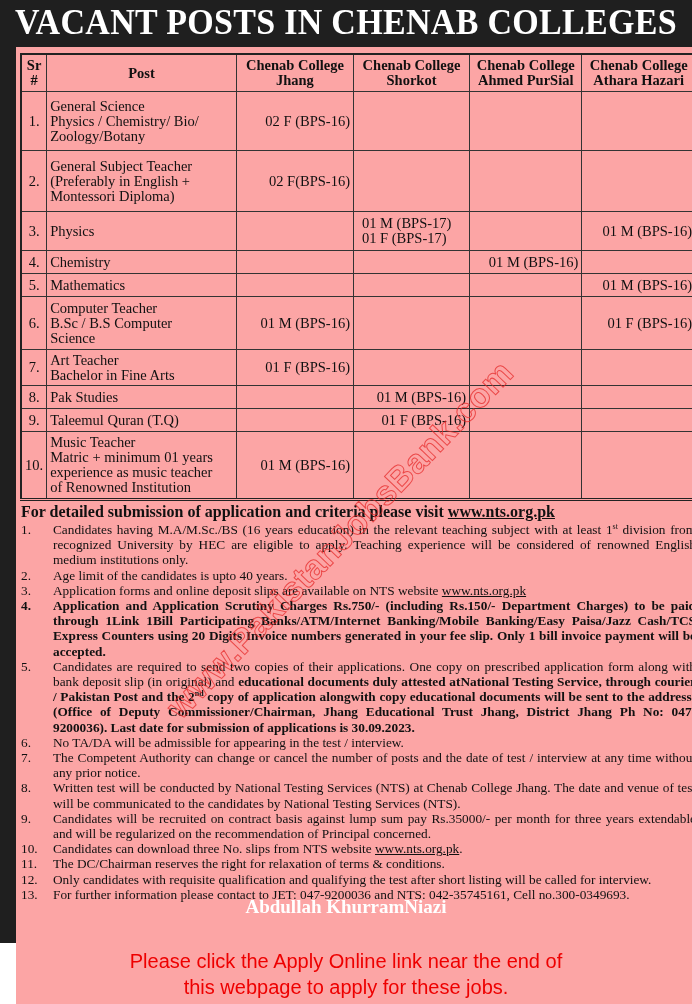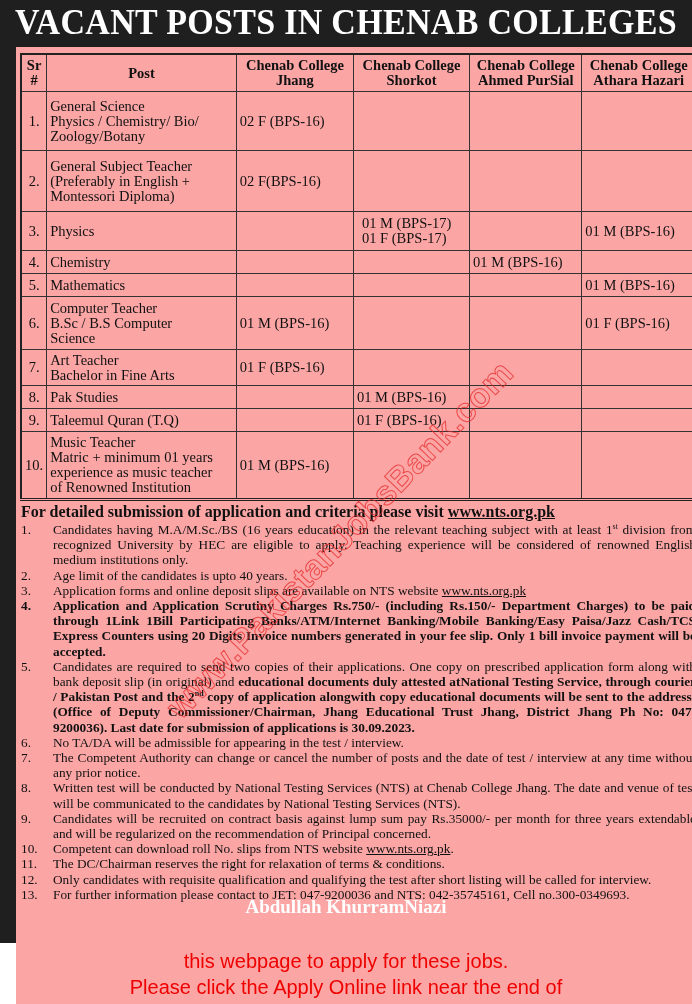--- a/index.html
+++ b/index.html
@@ -5,21 +5,21 @@
   html, body { margin: 0; padding: 0; background: #ffffff; }
   body { width: 692px; height: 1004px; position: relative; overflow: hidden; font-family: "Liberation Serif", "DejaVu Serif", serif; color: #111; }
   .frame { position: absolute; left: 0; top: 0; width: 692px; height: 943px; background: #1f1f1f; }
   .title { position: absolute; left: 0; top: 0; width: 692px; height: 44px; color: #fff; font-weight: bold; font-size: 34px; text-align: center; line-height: 44px; letter-spacing: 0.3px; transform: scaleY(1.08); }
   .panel { position: absolute; left: 4px; top: 47px; width: 684px; height: 980px; background: #fca5a5; margin-left: 12px; }
   table.posts { position: absolute; left: 4px; top: 6px; width: 677px; border-collapse: collapse; border: 2px solid #222; }
   table.posts th, table.posts td { border: 1px solid #333; padding: 0 3px; font-size: 14.5px; line-height: 15px; vertical-align: middle; }
   table.posts th { font-weight: bold; text-align: center; height: 36px; font-size: 14.5px; }
   td.sr { width: 16px; text-align: center; padding: 0 2px; font-size: 14px; }
   td.post { font-weight: normal; text-align: left; font-size: 14.5px; padding-left: 4px; }
-  td.val { text-align: left; font-size: 14px; }
+  td.val { text-align: right; font-size: 14px; }
   table.posts tr.lastrow td { border-bottom: 3px double #222; }
   .notes { position: absolute; left: 4px; top: 455px; width: 676px; }
   .notes-head { font-weight: bold; font-size: 16px; line-height: 20px; padding-left: 1px; }
   .notes-head a, .note a { color: #111; text-decoration: underline; }
   ol.note-list { list-style: none; margin: 0; padding: 0; }
   .note { position: relative; padding-left: 33px; font-size: 13.3px; line-height: 15.2px; text-align: justify; }
   .note .num { position: absolute; left: 1px; top: 0; }
   .note.bold .txt { font-weight: bold; }
   .b { font-weight: bold; }
   sup { font-size: 8px; line-height: 0; }
@@ -167,37 +167,37 @@
       <li class="note">
         <span class="num">7.</span><span class="txt">The Competent Authority can change or cancel the number of posts and the date of test / interview at any time without any prior notice.</span>
       </li>
       <li class="note">
         <span class="num">8.</span><span class="txt">Written test will be conducted by National Testing Services (NTS) at Chenab College Jhang. The date and venue of test will be communicated to the candidates by National Testing Services (NTS).</span>
       </li>
       <li class="note">
         <span class="num">9.</span><span class="txt">Candidates will be recruited on contract basis against lump sum pay Rs.35000/- per month for three years extendable and will be regularized on the recommendation of Principal concerned.</span>
       </li>
       <li class="note">
-        <span class="num">10.</span><span class="txt"><span>Competent can download roll No. slips from NTS website </span><a>www.nts.org.pk</a><span>.</span></span>
+        <span class="num">10.</span><span class="txt"><span>Candidates can download three No. slips from NTS website </span><a>www.nts.org.pk</a><span>.</span></span>
       </li>
       <li class="note">
         <span class="num">11.</span><span class="txt">The DC/Chairman reserves the right for relaxation of terms &amp; conditions.</span>
       </li>
       <li class="note">
         <span class="num">12.</span><span class="txt">Only candidates with requisite qualification and qualifying the test after short listing will be called for interview.</span>
       </li>
       <li class="note">
         <span class="num">13.</span><span class="txt">For further information please contact to JET: 047-9200036 and NTS: 042-35745161, Cell no.300-0349693.</span>
       </li>
     </ol>
   </div>
 </div>
 
 <div class="sig">
   <div class="name">Abdullah KhurramNiazi</div>
 </div>
 
 <div class="apply">
+  <div>Please click the Apply Online link near the end of</div>
   <div>this webpage to apply for these jobs.</div>
-  <div>Please click the Apply Online link near the end of</div>
 </div>
 
 <div class="watermark">www.PakistanJobsBank.com</div>
 
 </body></html>

